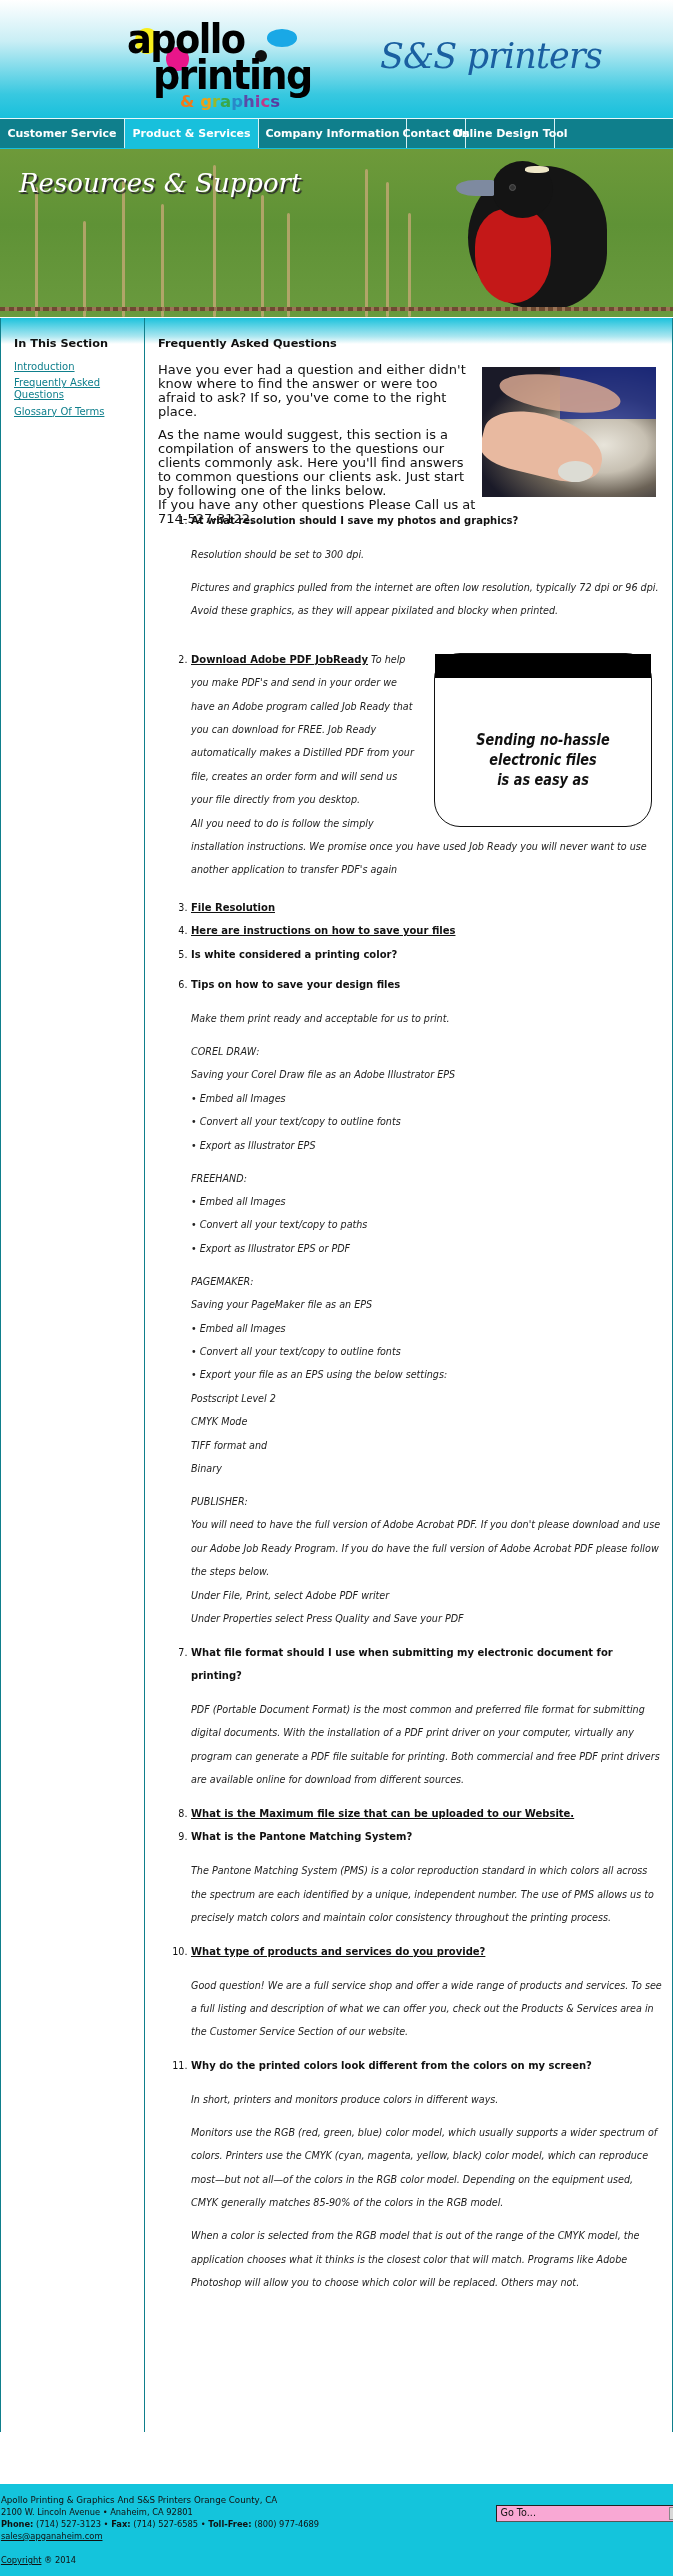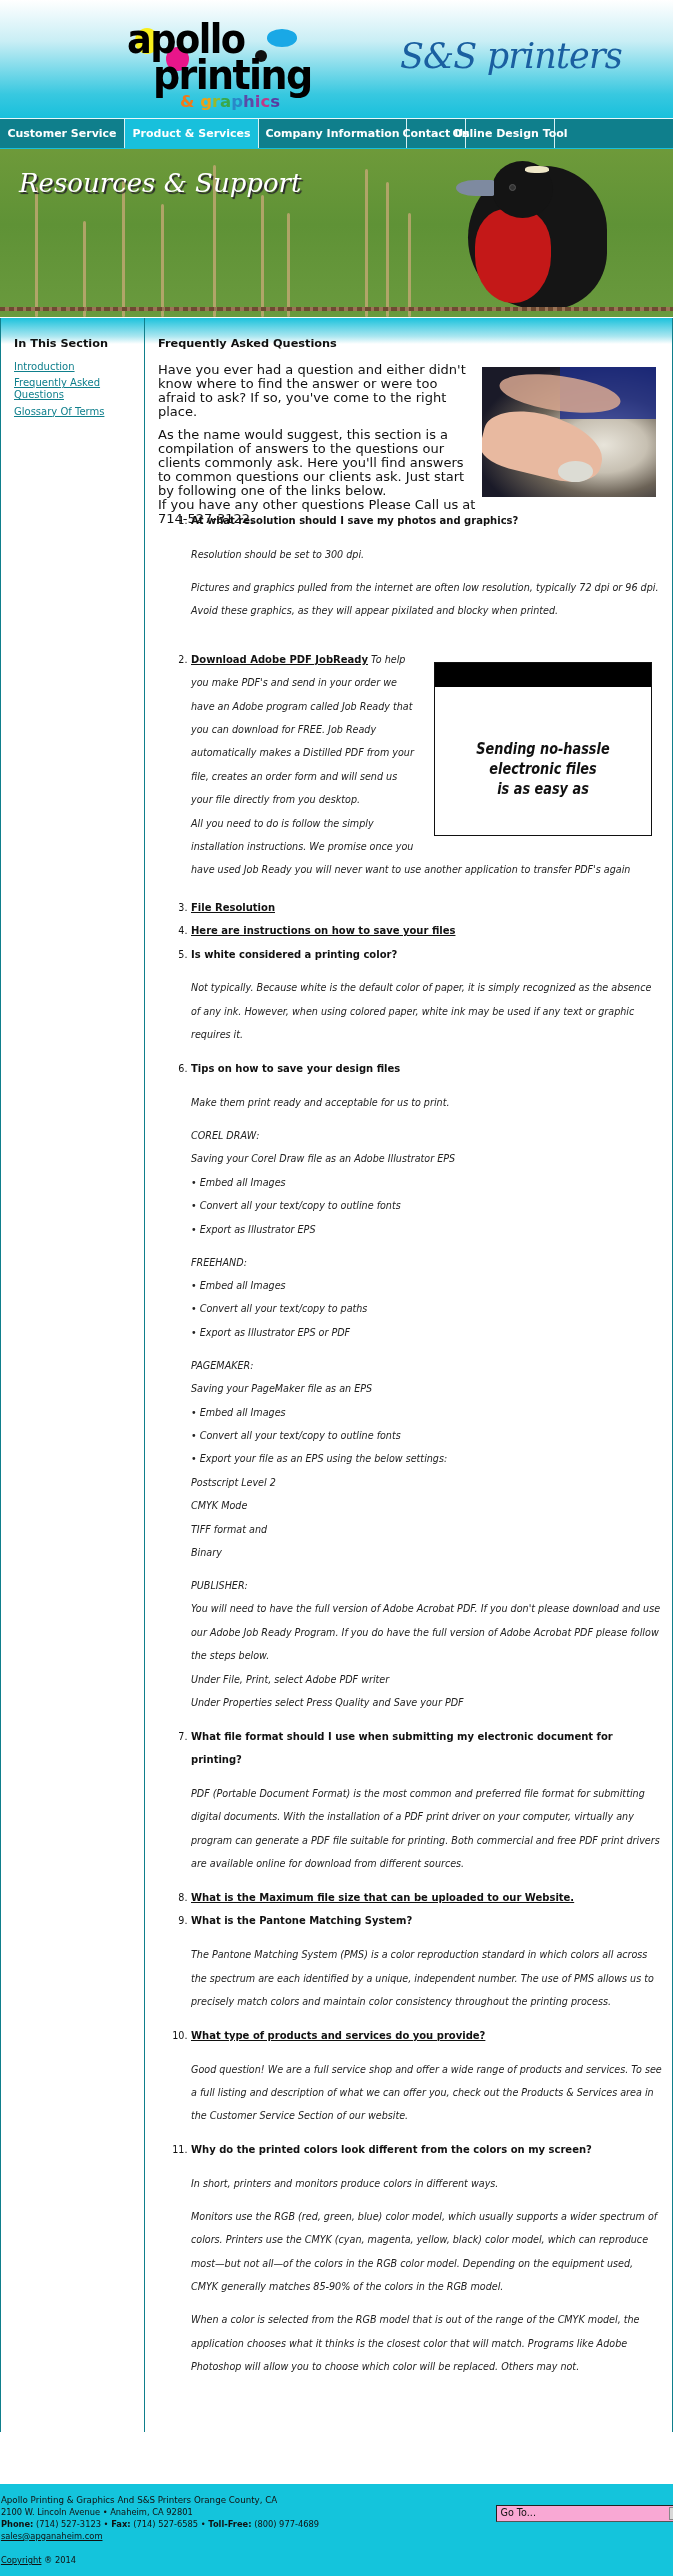--- a/index.html
+++ b/index.html
@@ -36,21 +36,21 @@
   .logo-apollo .w3 span:nth-child(6){color:#5a4aa8}
   .logo-apollo .w3 span:nth-child(7){color:#8a3aa0}
   .logo-apollo .w3 span:nth-child(8){color:#c03a88}
   .logo-apollo .w3 span:nth-child(9){color:#5a3aa0}
   .splat { position: absolute; border-radius: 50%; }
   .splat.y { left: 12px; top: 8.7px; width: 24px; height: 26px; background: #f8ef1c; }
   .splat.m { left: 43px; top: 28px; width: 22.6px; height: 24px; background: #e8168a; }
   .splat.c { left: 54px; top: 8.7px; width: 29.5px; height: 17.4px; background: #19a8e6; left: 144px; top: 10.4px; }
   .splat.k { left: 132px; top: 31px; width: 12px; height: 12px; background: #111; }
   .logo-ss {
-    position: absolute; left: 400px; top: 36px; font-family: "DejaVu Serif", serif;
+    position: absolute; left: 380px; top: 36px; font-family: "DejaVu Serif", serif;
     font-style: italic; font-size: 35px; color: #1a5fa0; letter-spacing: -0.9px;
   }
   
   .nav {
     position: absolute; left: 0; top: 118px; width: 674px; height: 31px;
     background: #0f7f8c; border-top: 0.9px solid #e8f8fb; border-bottom: 1.7px solid #18c0dc;
     display: flex;
   }
   .nav-item {
     height: 100%; display: flex; align-items: center; justify-content: center;
@@ -235,43 +235,40 @@
           <span class="faq-q">At what resolution should I save my photos and graphics?</span>
           <div class="faq-a">
             <p>Resolution should be set to 300 dpi.</p>
             <div class="gap"></div>
             <p>Pictures and graphics pulled from the internet are often low resolution, typically 72 dpi or 96 dpi. Avoid these graphics, as they will appear pixilated and blocky when printed.</p>
             <div class="gap"></div>
           </div>
         </div>
         <div class="faq-item" style="margin-top: 15.6px; margin-bottom: 14px;">
           <span class="faq-num" style="line-height: 23.4px;">2.</span>
-          <div style="position: relative; font-size: 9.6px; line-height: 23.4px; font-style: italic; color: rgb(34, 34, 34);"><div class="pdf-box" style="position: relative; float: right; left: auto; margin-right: 10.4px; margin-left: 12px; margin-top: 14px;">
+          <div style="position: relative; font-size: 9.6px; line-height: 23.4px; font-style: italic; color: rgb(34, 34, 34);"><div class="pdf-box" style="position: relative; float: right; left: auto; margin-right: 10.4px; margin-left: 12px; margin-top: 5px; border-radius: 26px;">
               <div class="bar"></div>
               <div class="txt">
                 <div>Sending no-hassle</div>
                 <div>electronic files</div>
                 <div>is as easy as</div>
               </div>
             </div><a class="faq-q link" style="display: inline; font-style: normal;">Download Adobe PDF JobReady</a> <span>To help you make PDF's and send in your order we have an Adobe program called Job Ready that you can download for FREE. Job Ready automatically makes a Distilled PDF from your file, creates an order form and will send us your file directly from you desktop.</span><div>All you need to do is follow the simply installation instructions. We promise once you have used Job Ready you will never want to use another application to transfer PDF's again</div></div>
         </div>
         <div class="faq-item" style="margin-bottom: 0px;">
           <span class="faq-num" style="line-height: 23.4px;">3.</span>
           <a class="faq-q link">File Resolution</a>
         </div>
         <div class="faq-item" style="margin-bottom: 0px;">
           <span class="faq-num" style="line-height: 23.4px;">4.</span>
           <a class="faq-q link">Here are instructions on how to save your files</a>
         </div>
         <div class="faq-item" style="margin-bottom: 7px;">
           <span class="faq-num" style="line-height: 23.4px;">5.</span>
           <span class="faq-q">Is white considered a printing color?</span>
-          <div class="faq-a">
-            <p>Not typically. Because white is the default color of paper, it is simply recognized as the absence of any ink. However, when using colored paper, white ink may be used if any text or graphic requires it.</p>
-          </div>
         </div>
         <div class="faq-item" style="margin-bottom: 7px;">
           <span class="faq-num" style="line-height: 23.4px;">6.</span>
           <span class="faq-q">Tips on how to save your design files</span>
           <div class="faq-a">
             <p>Make them print ready and acceptable for us to print.</p>
             <div class="gap"></div>
             <p>COREL DRAW:</p>
             <p>Saving your Corel Draw file as an Adobe Illustrator EPS</p>
             <p>• Embed all Images</p>

